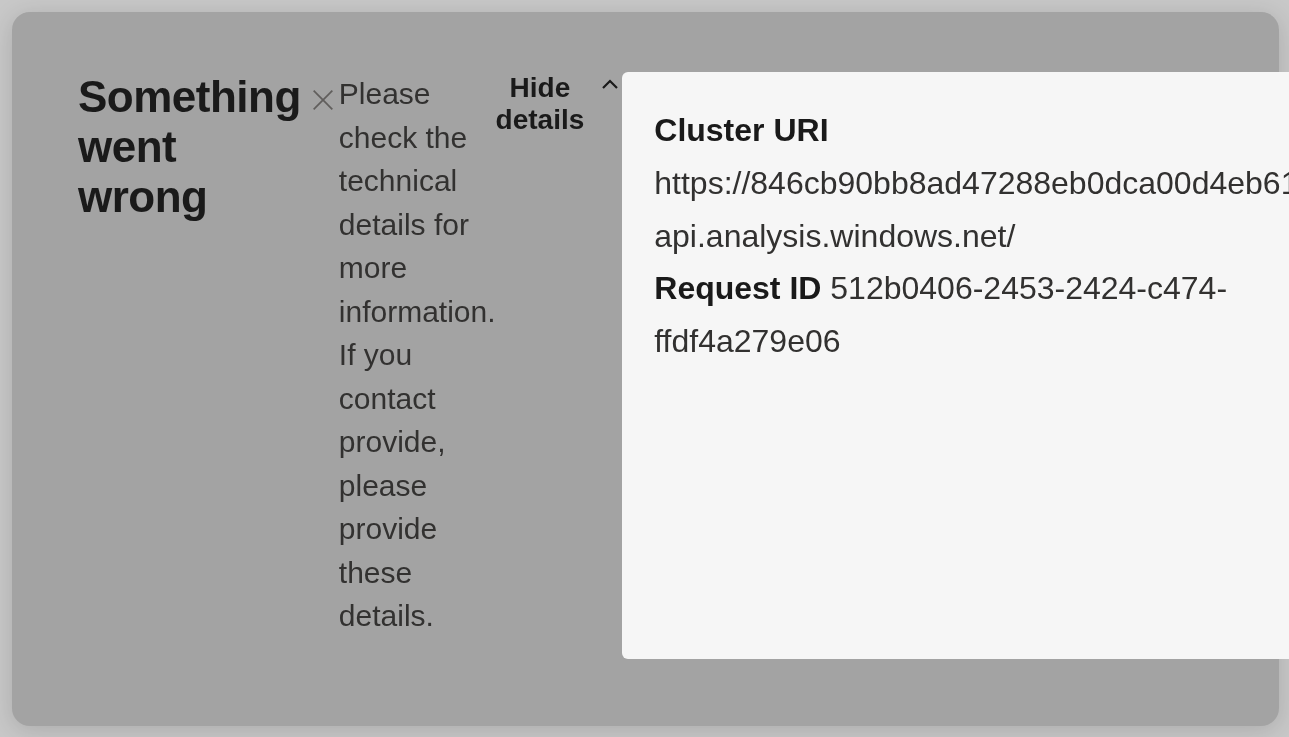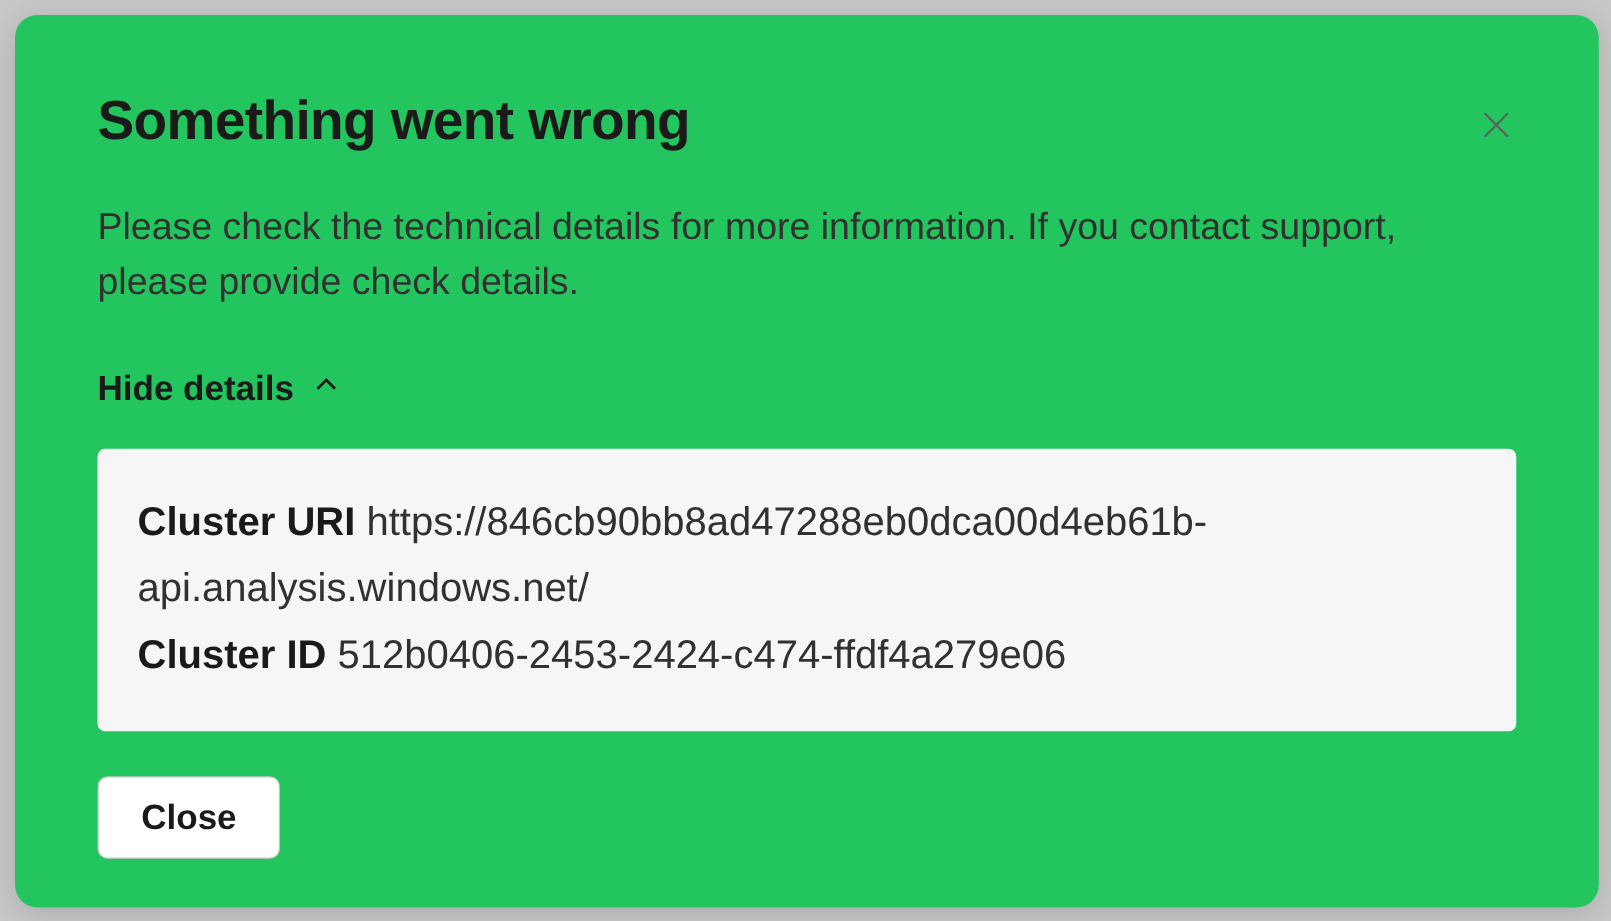--- a/index.html
+++ b/index.html
@@ -13,26 +13,26 @@
       width: 1289px;
       height: 737px;
       position: relative;
     }
     .modal {
       position: absolute;
       top: 12px;
       left: 12px;
       right: 10px;
       bottom: 11px;
-      background: #22c55e;
+      background: #a3a3a3;
       border-radius: 18px;
       box-shadow: 0 4px 24px rgba(0,0,0,0.15);
       padding: 60px 66px 39px 66px;
       display: flex;
-      flex-direction: column;
+      flex-direction: row;
     }
     .modal-header {
       display: flex;
       justify-content: space-between;
       align-items: flex-start;
       margin-bottom: 38px;
     }
     .modal-title {
       font-size: 44px;
       font-weight: 700;
@@ -121,39 +121,39 @@
     <button class="close-x">
       <span>
         <svg viewBox="0 0 24 24" fill="none" stroke="currentColor" stroke-width="1.5">
           <line x1="4" y1="4" x2="20" y2="20"></line>
           <line x1="20" y1="4" x2="4" y2="20"></line>
         </svg>
       </span>
     </button>
   </div>
 
-  <p class="modal-message">Please check the technical details for more information. If you contact support, please provide check details.</p>
+  <p class="modal-message">Please check the technical details for more information. If you contact provide, please provide these details.</p>
 
   <button class="details-toggle">
     <span>Hide details</span>
     <span>
       <svg viewBox="0 0 24 24" fill="none" stroke="currentColor" stroke-width="2.2">
         <polyline points="5 15 12 8 19 15"></polyline>
       </svg>
     </span>
   </button>
 
   <div class="details-panel">
     <div class="detail-row">
       <span class="detail-label">Cluster URI</span>
       <span> </span>
       <span class="detail-value">https://846cb90bb8ad47288eb0dca00d4eb61b-api.analysis.windows.net/</span>
     </div>
     <div class="detail-row">
-      <span class="detail-label">Cluster ID</span>
+      <span class="detail-label">Request ID</span>
       <span> </span>
       <span class="detail-value">512b0406-2453-2424-c474-ffdf4a279e06</span>
     </div>
   </div>
 
   <div class="modal-footer">
     <button class="close-button">Close</button>
   </div>
 
 </div>

